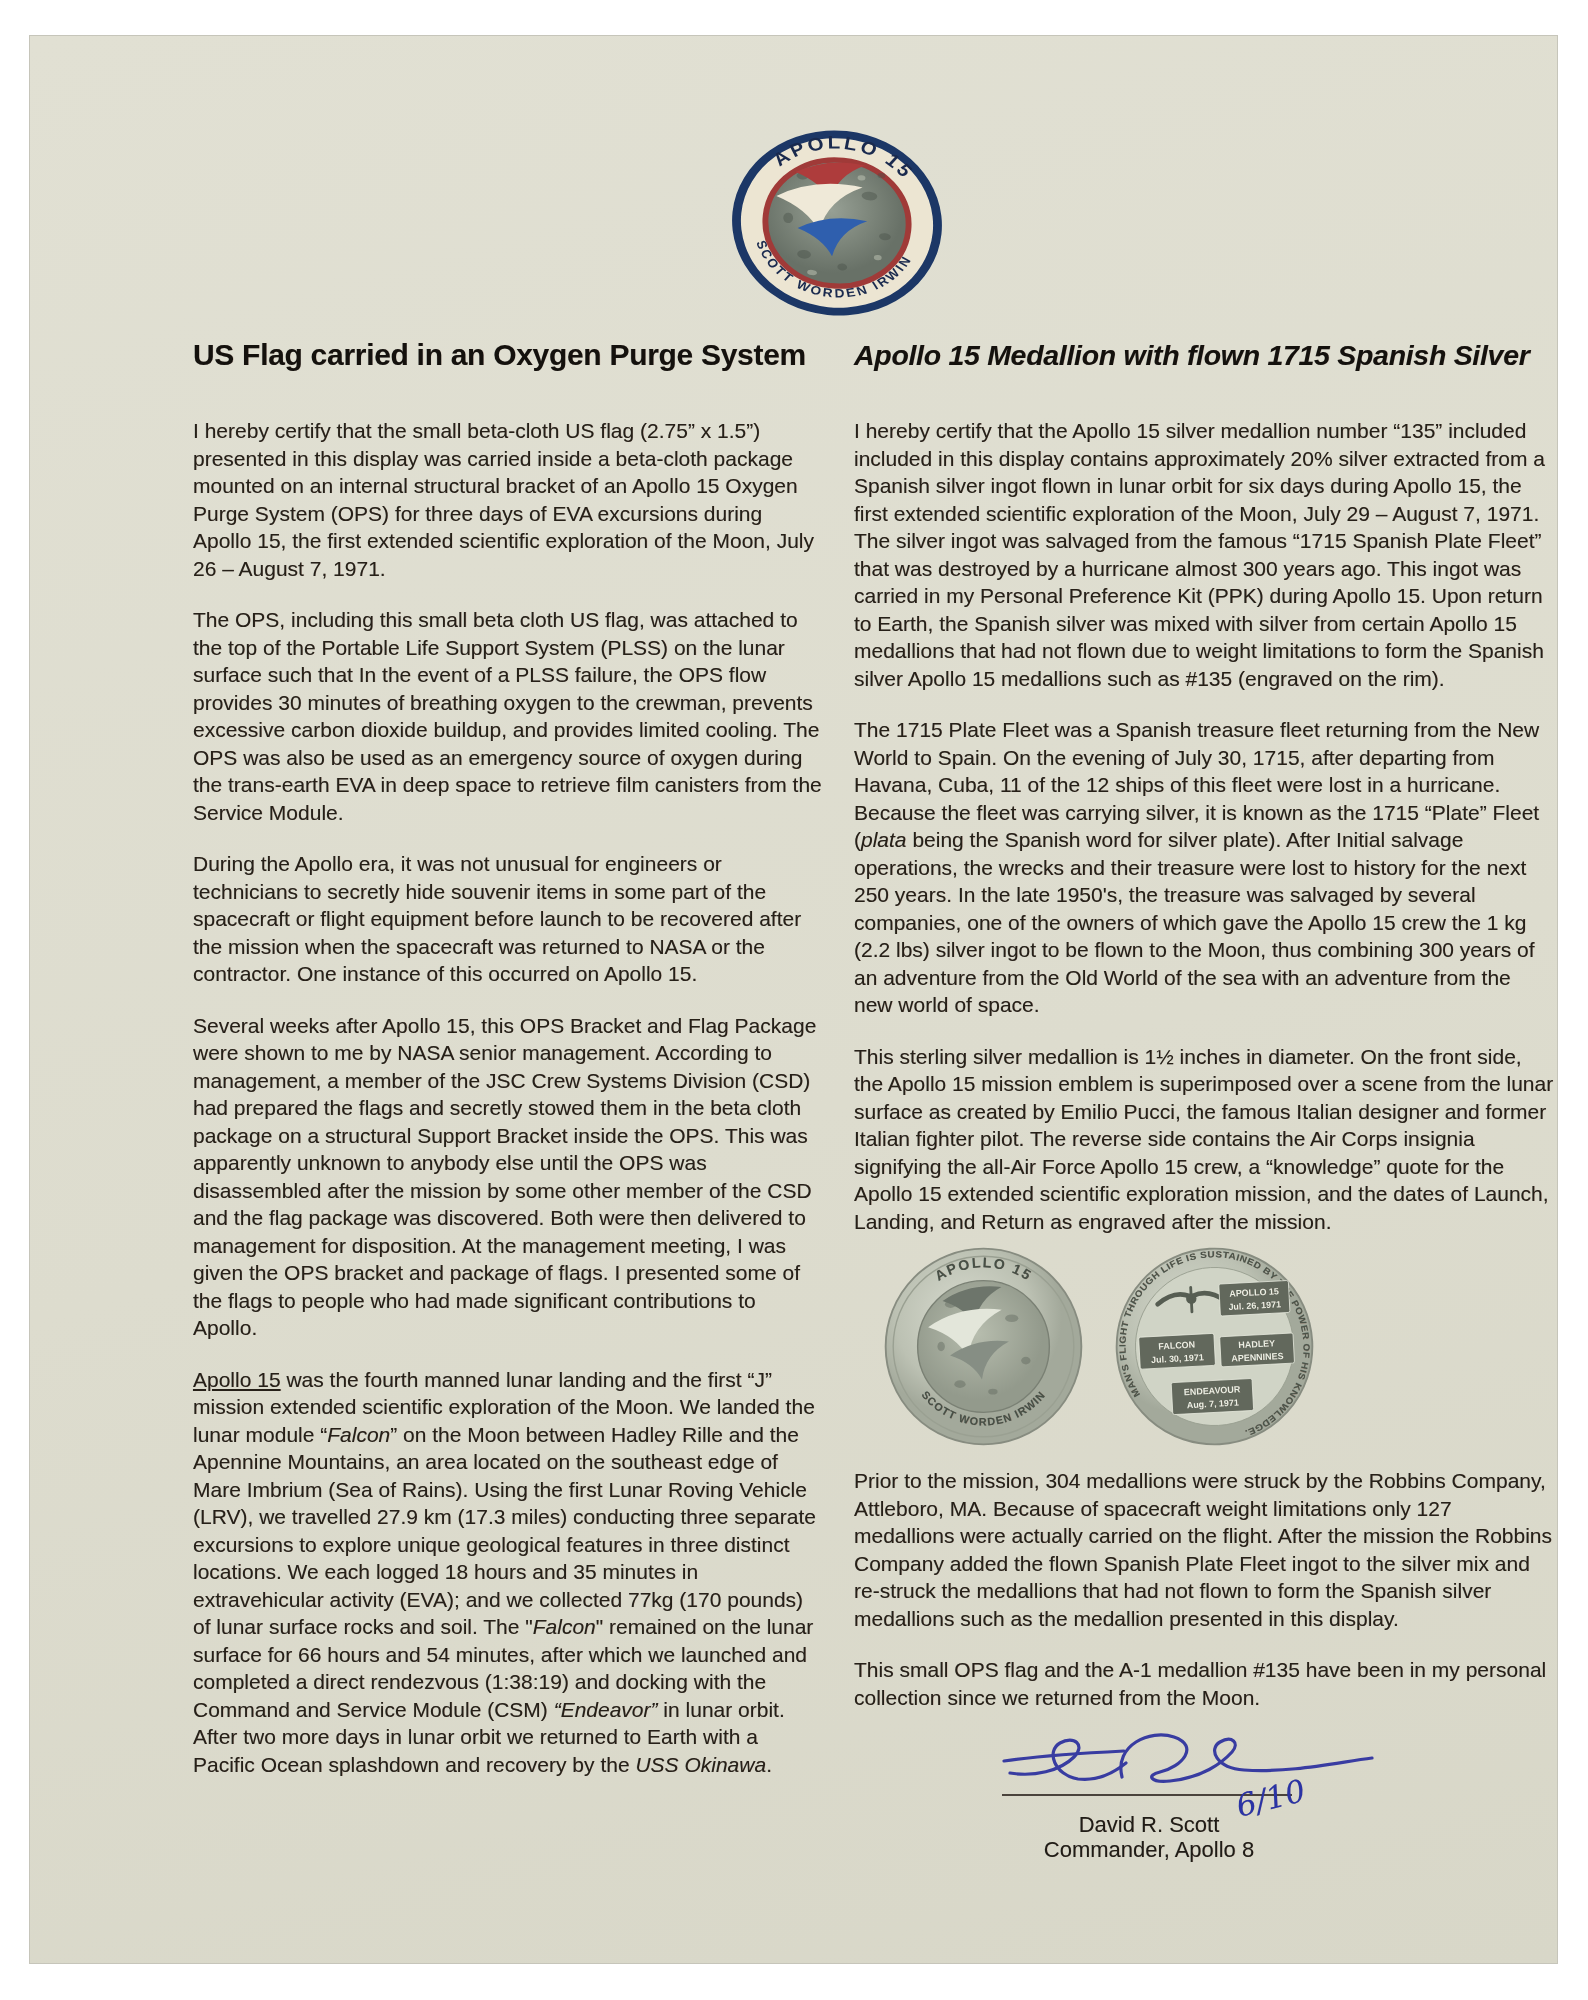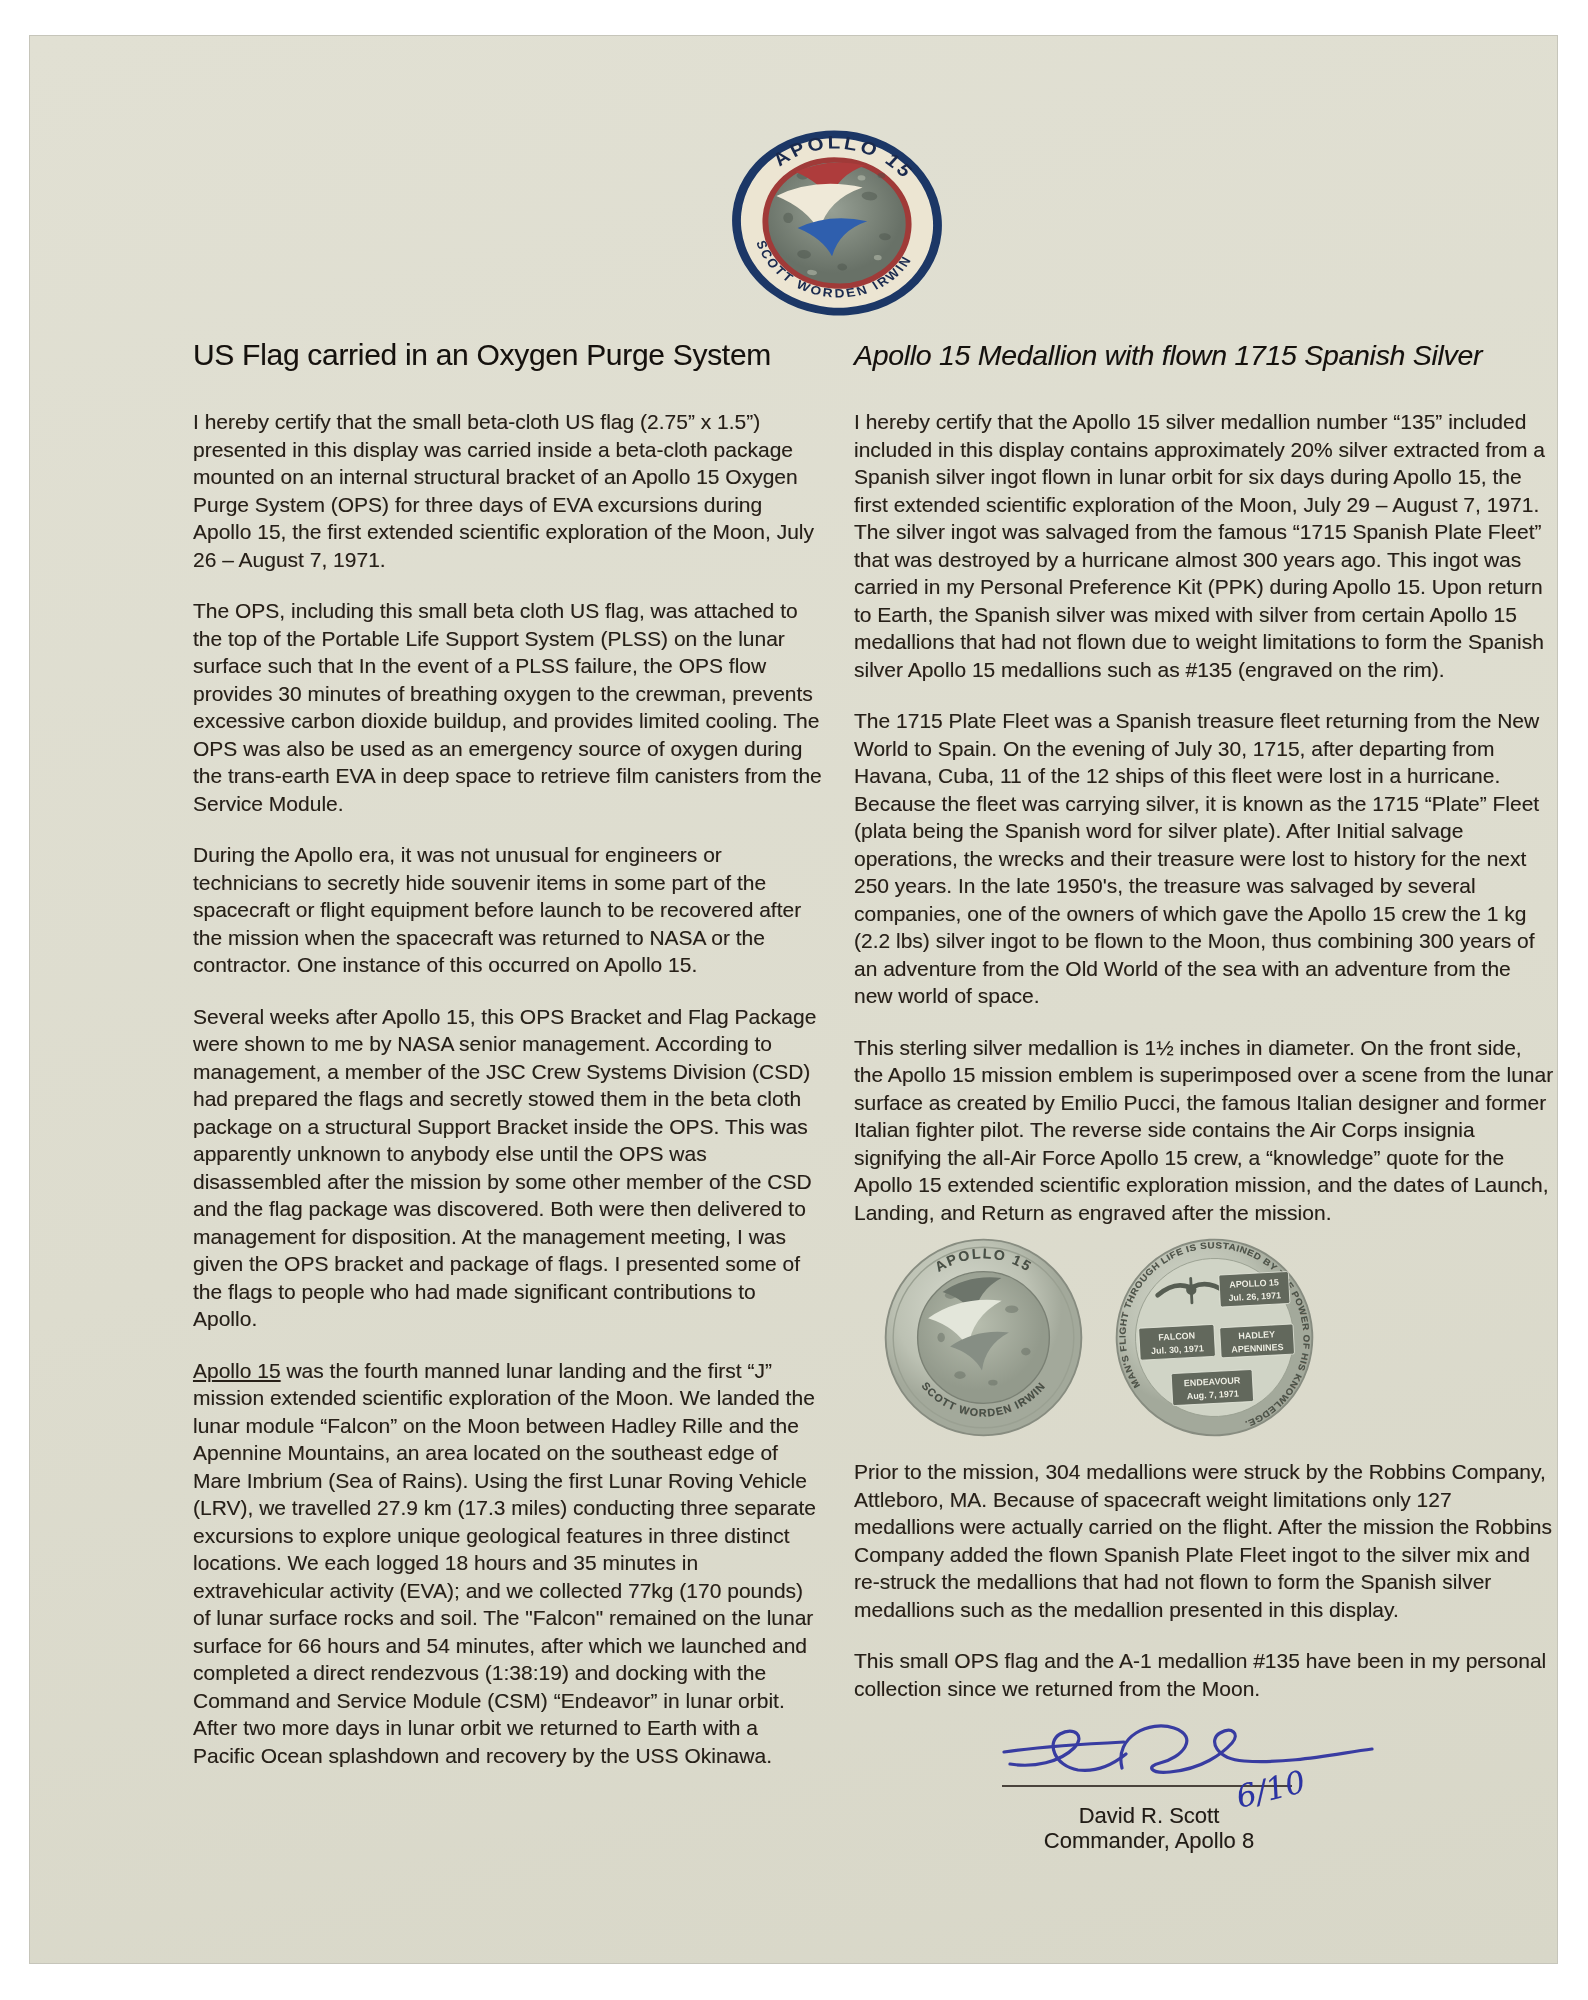--- a/index.html
+++ b/index.html
@@ -5,25 +5,25 @@
   html,body{margin:0;padding:0;background:#ffffff;}
   body{width:1588px;height:2000px;position:relative;font-family:"Liberation Sans",sans-serif;}
   .paper{position:absolute;left:30px;top:36px;width:1527px;height:1927px;
          background:linear-gradient(165deg,#e1e0d3 0%,#dddcce 55%,#d8d7c8 100%);
          box-shadow:0 0 0 1px #c6c5ba;overflow:hidden;}
   .patch-wrap{position:absolute;left:699px;top:92px;width:216px;height:190px;transform:rotate(6deg);}
   .col{position:absolute;top:300px;color:#262018;font-size:21px;line-height:27.5px;
        text-shadow:0.3px 0 0 rgba(130,40,30,.22), -0.3px 0 0 rgba(0,80,95,.18);}
   .col-left{left:163px;width:630px;}
   .col-right{left:824px;width:700px;}
-  h1{margin:0 0 34px 0;font-size:30px;line-height:38px;font-weight:normal;color:#14110d;letter-spacing:-0.3px;}
+  h1{margin:0 0 43px 0;font-size:30px;line-height:38px;font-weight:bold;color:#14110d;letter-spacing:-0.3px;}
   .col-right h1{font-style:italic;font-size:28.5px;}
   p{margin:0 0 24px 0;}
   p.tight{margin-bottom:8px;}
-  .run-italic{}
+  .run-italic{font-style:italic;}
   .run-underline{text-decoration:underline;}
   .coins{height:212px;display:flex;gap:24px;padding-left:26px;margin:6px 0 12px 0;}
   .coin{width:207px;height:207px;}
   .coin.rev{transform:rotate(-3deg);}
   svg text{font-family:"Liberation Sans",sans-serif;}
   .sig{position:relative;margin-left:120px;margin-top:10px;width:460px;height:140px;}
   .sig-name,.sig-title{width:350px;text-align:center;font-size:22px;line-height:25px;color:#201c16;}
   .sig-edition{position:absolute;left:262px;top:64px;font-family:"DejaVu Serif",serif;font-style:italic;
                font-size:31px;color:#2a33a6;transform:rotate(-14deg);}
 </style>

